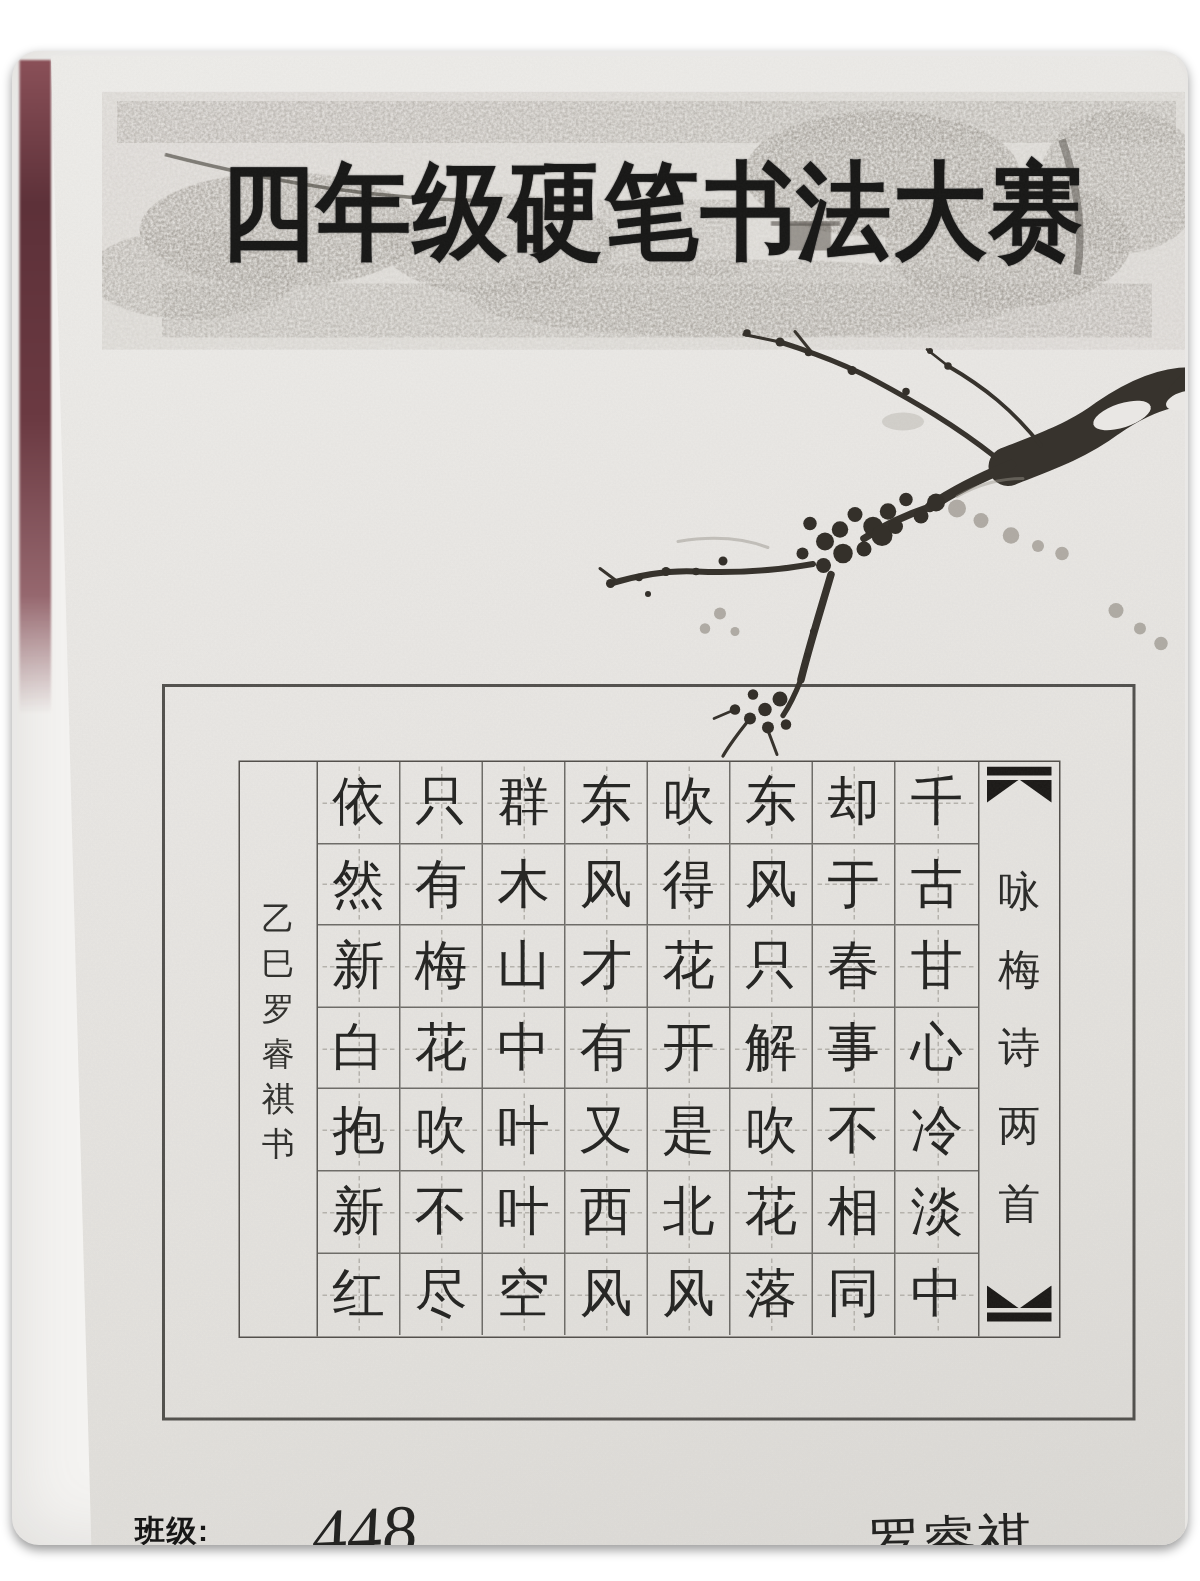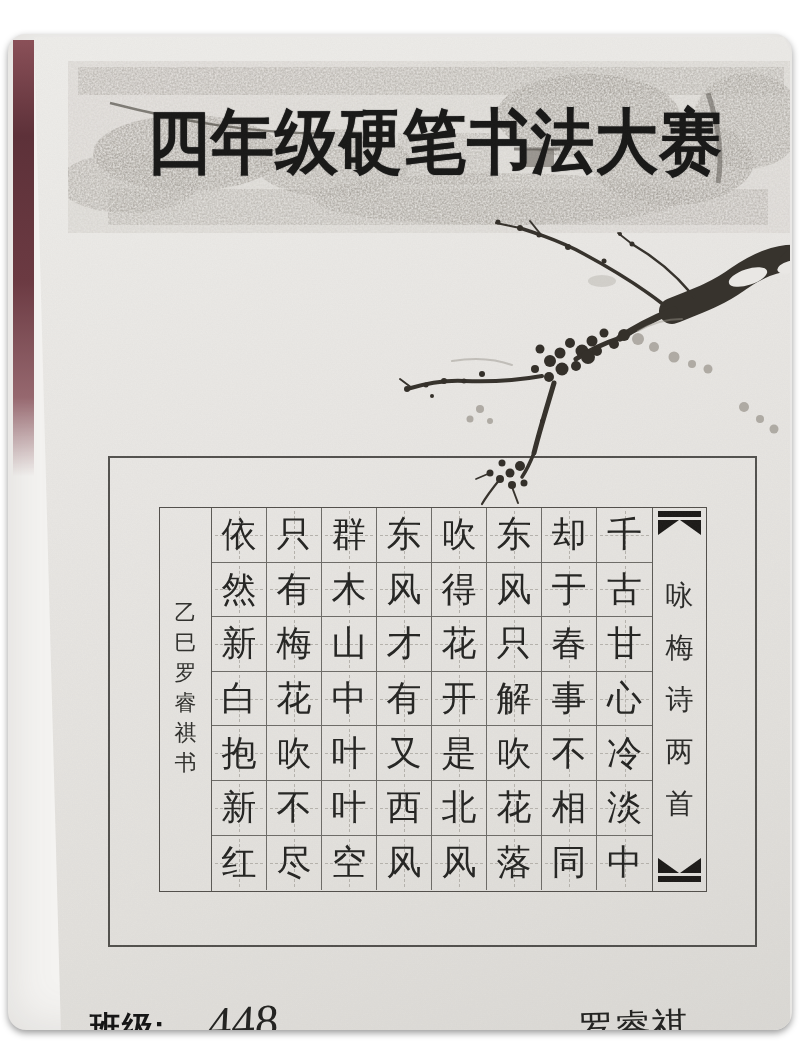--- a/index.html
+++ b/index.html
@@ -51,21 +51,21 @@
   .orn{margin-top:3px;}
   .orn.bot{margin-top:0;margin-bottom:3px;}
   .title-chars{flex:1;display:flex;flex-direction:column;justify-content:center;align-items:center;
          gap:24px;font-size:28px;color:#2b2b29;}
   .title-chars span{line-height:1;}
 
   
   .branch{position:absolute;left:362px;top:174px;z-index:5;pointer-events:none;}
 
   
-  .f-label{position:absolute;font-size:31px;font-weight:800;color:#141414;letter-spacing:1px;}
+  .f-label{position:absolute;font-size:20px;font-weight:800;color:#141414;letter-spacing:1px;}
   .f-line{position:absolute;height:0;border-bottom:3.5px solid #1c1c1c;}
   .hand{position:absolute;font-family:"Liberation Serif", serif;color:#222220;white-space:nowrap;}
   .hand-class{font-size:47px;transform:rotate(-3deg) skewX(-6deg);}
   .hand-name{font-size:37px;transform:rotate(-1.5deg);}
   .bottom-strip{position:absolute;left:50px;top:1020px;}
 </style>
 </head>
 <body>
 
 <div class="stage">

